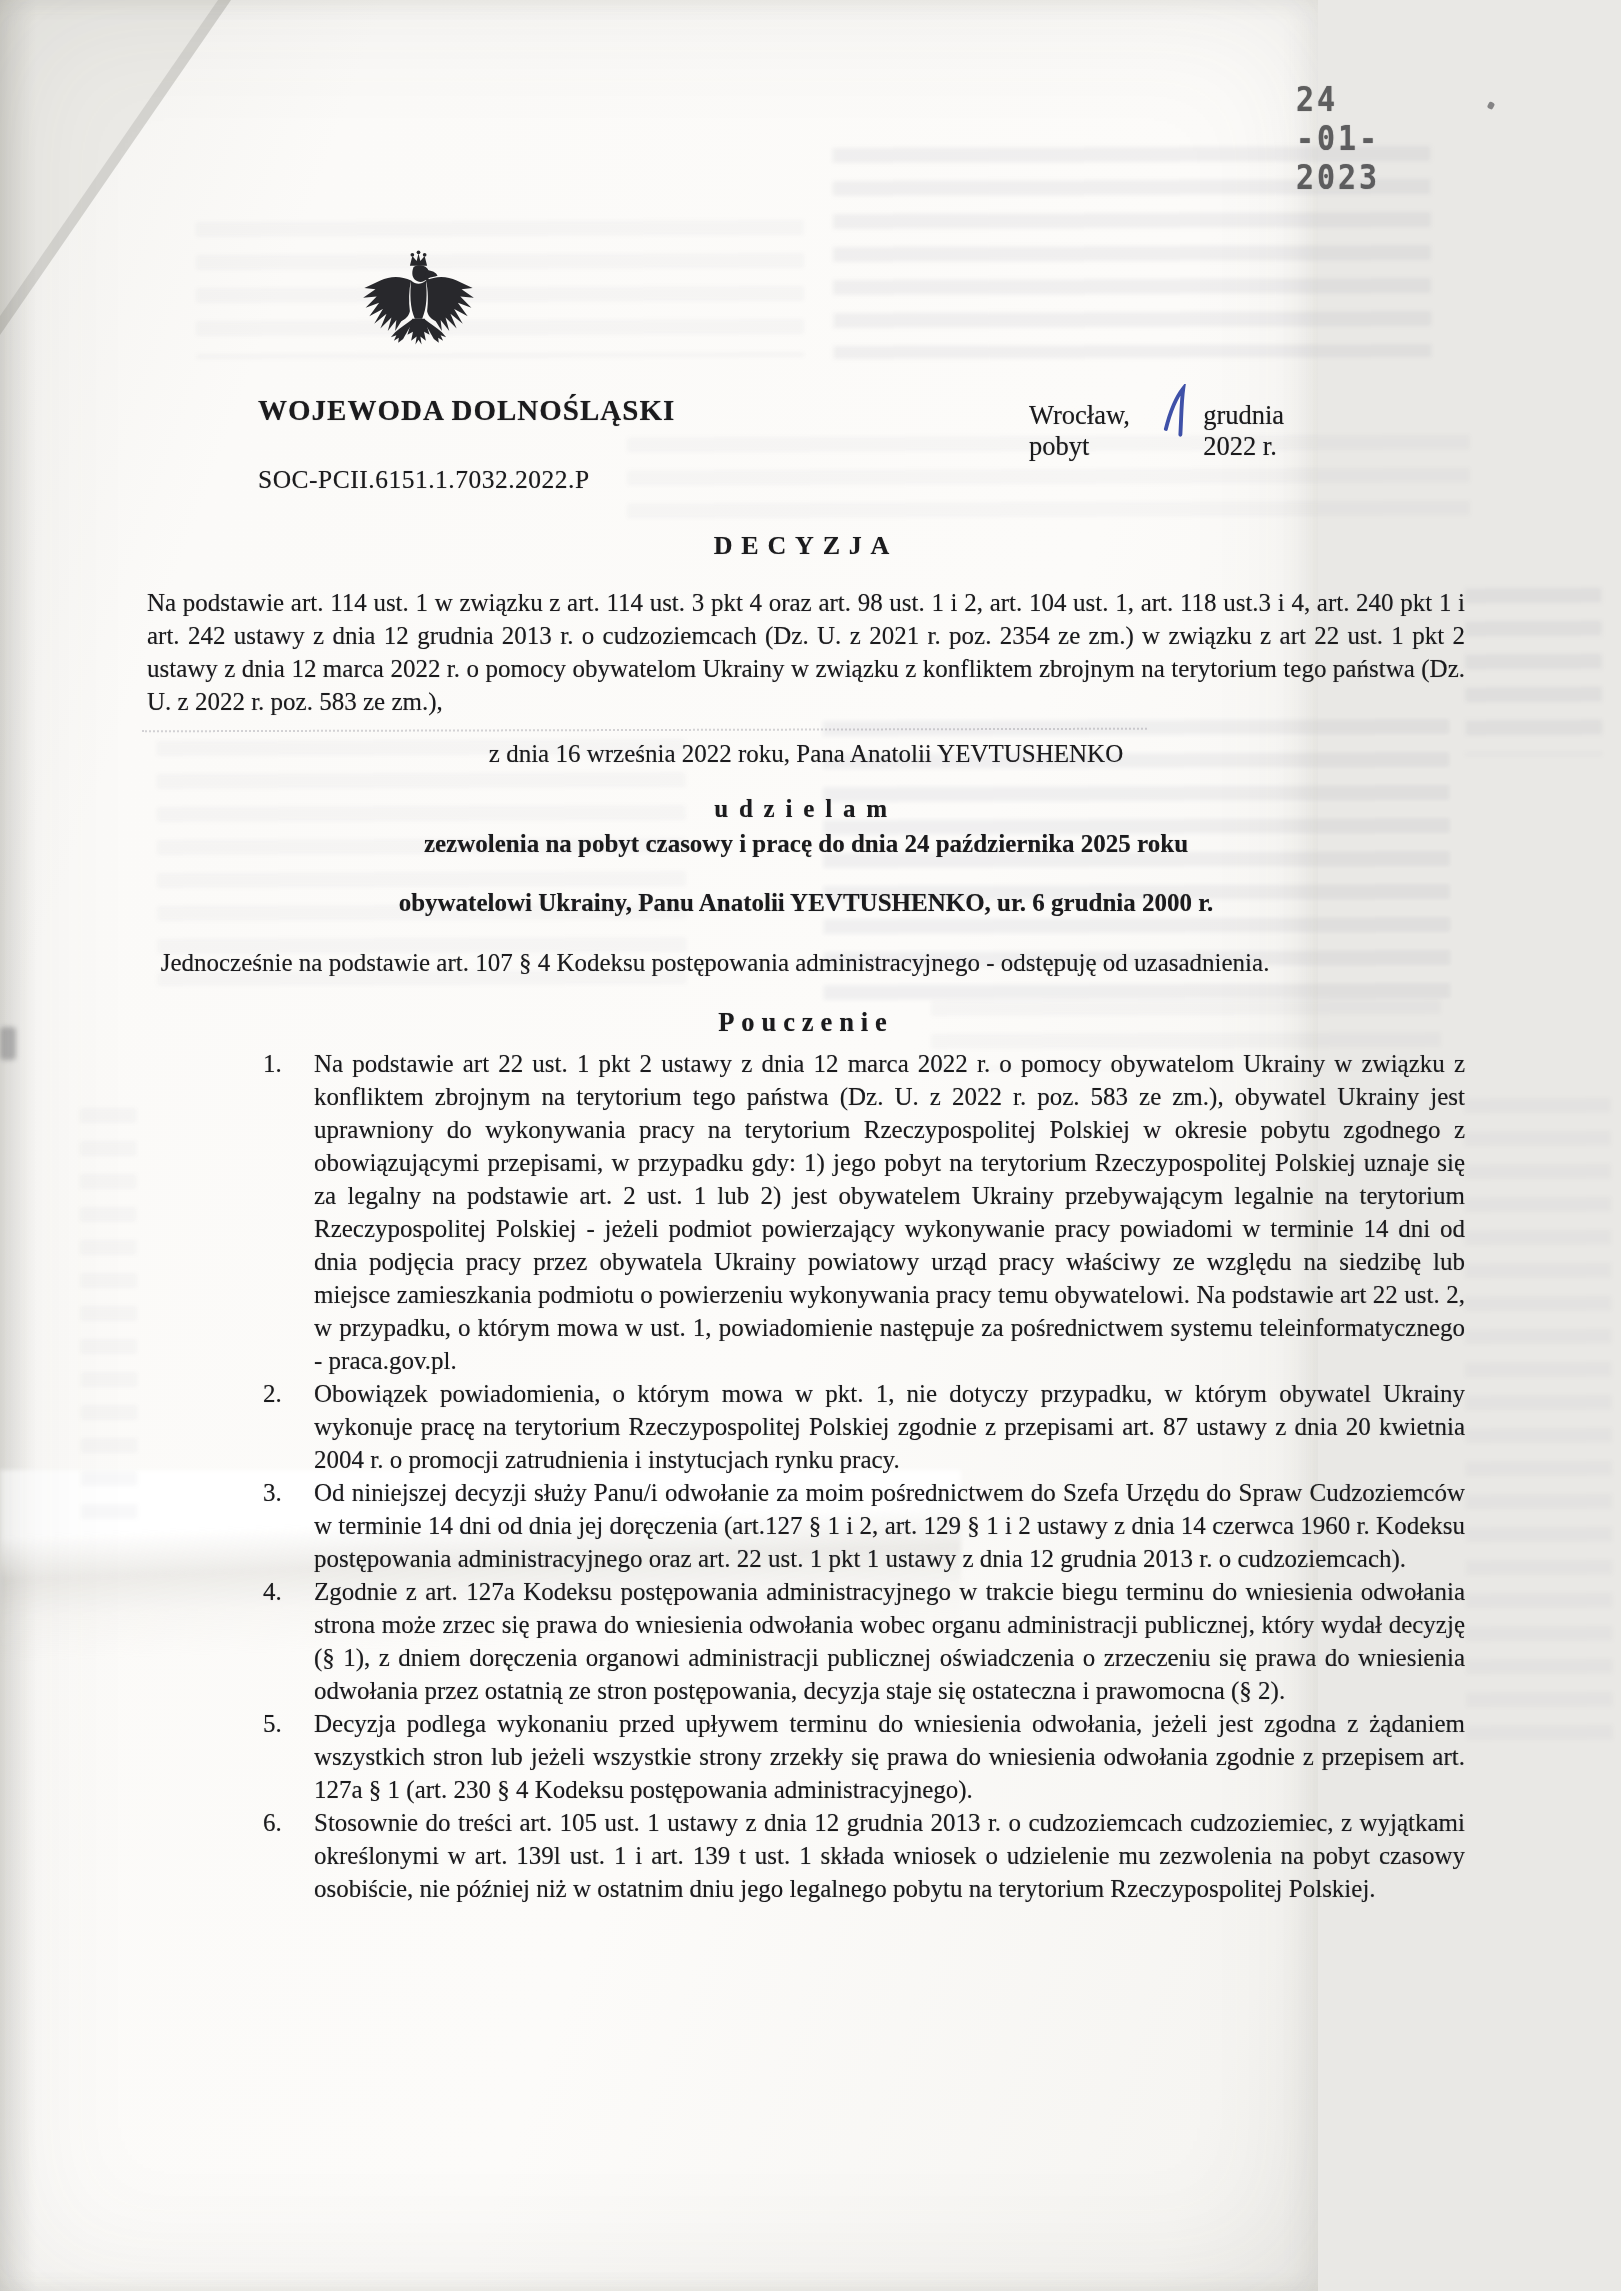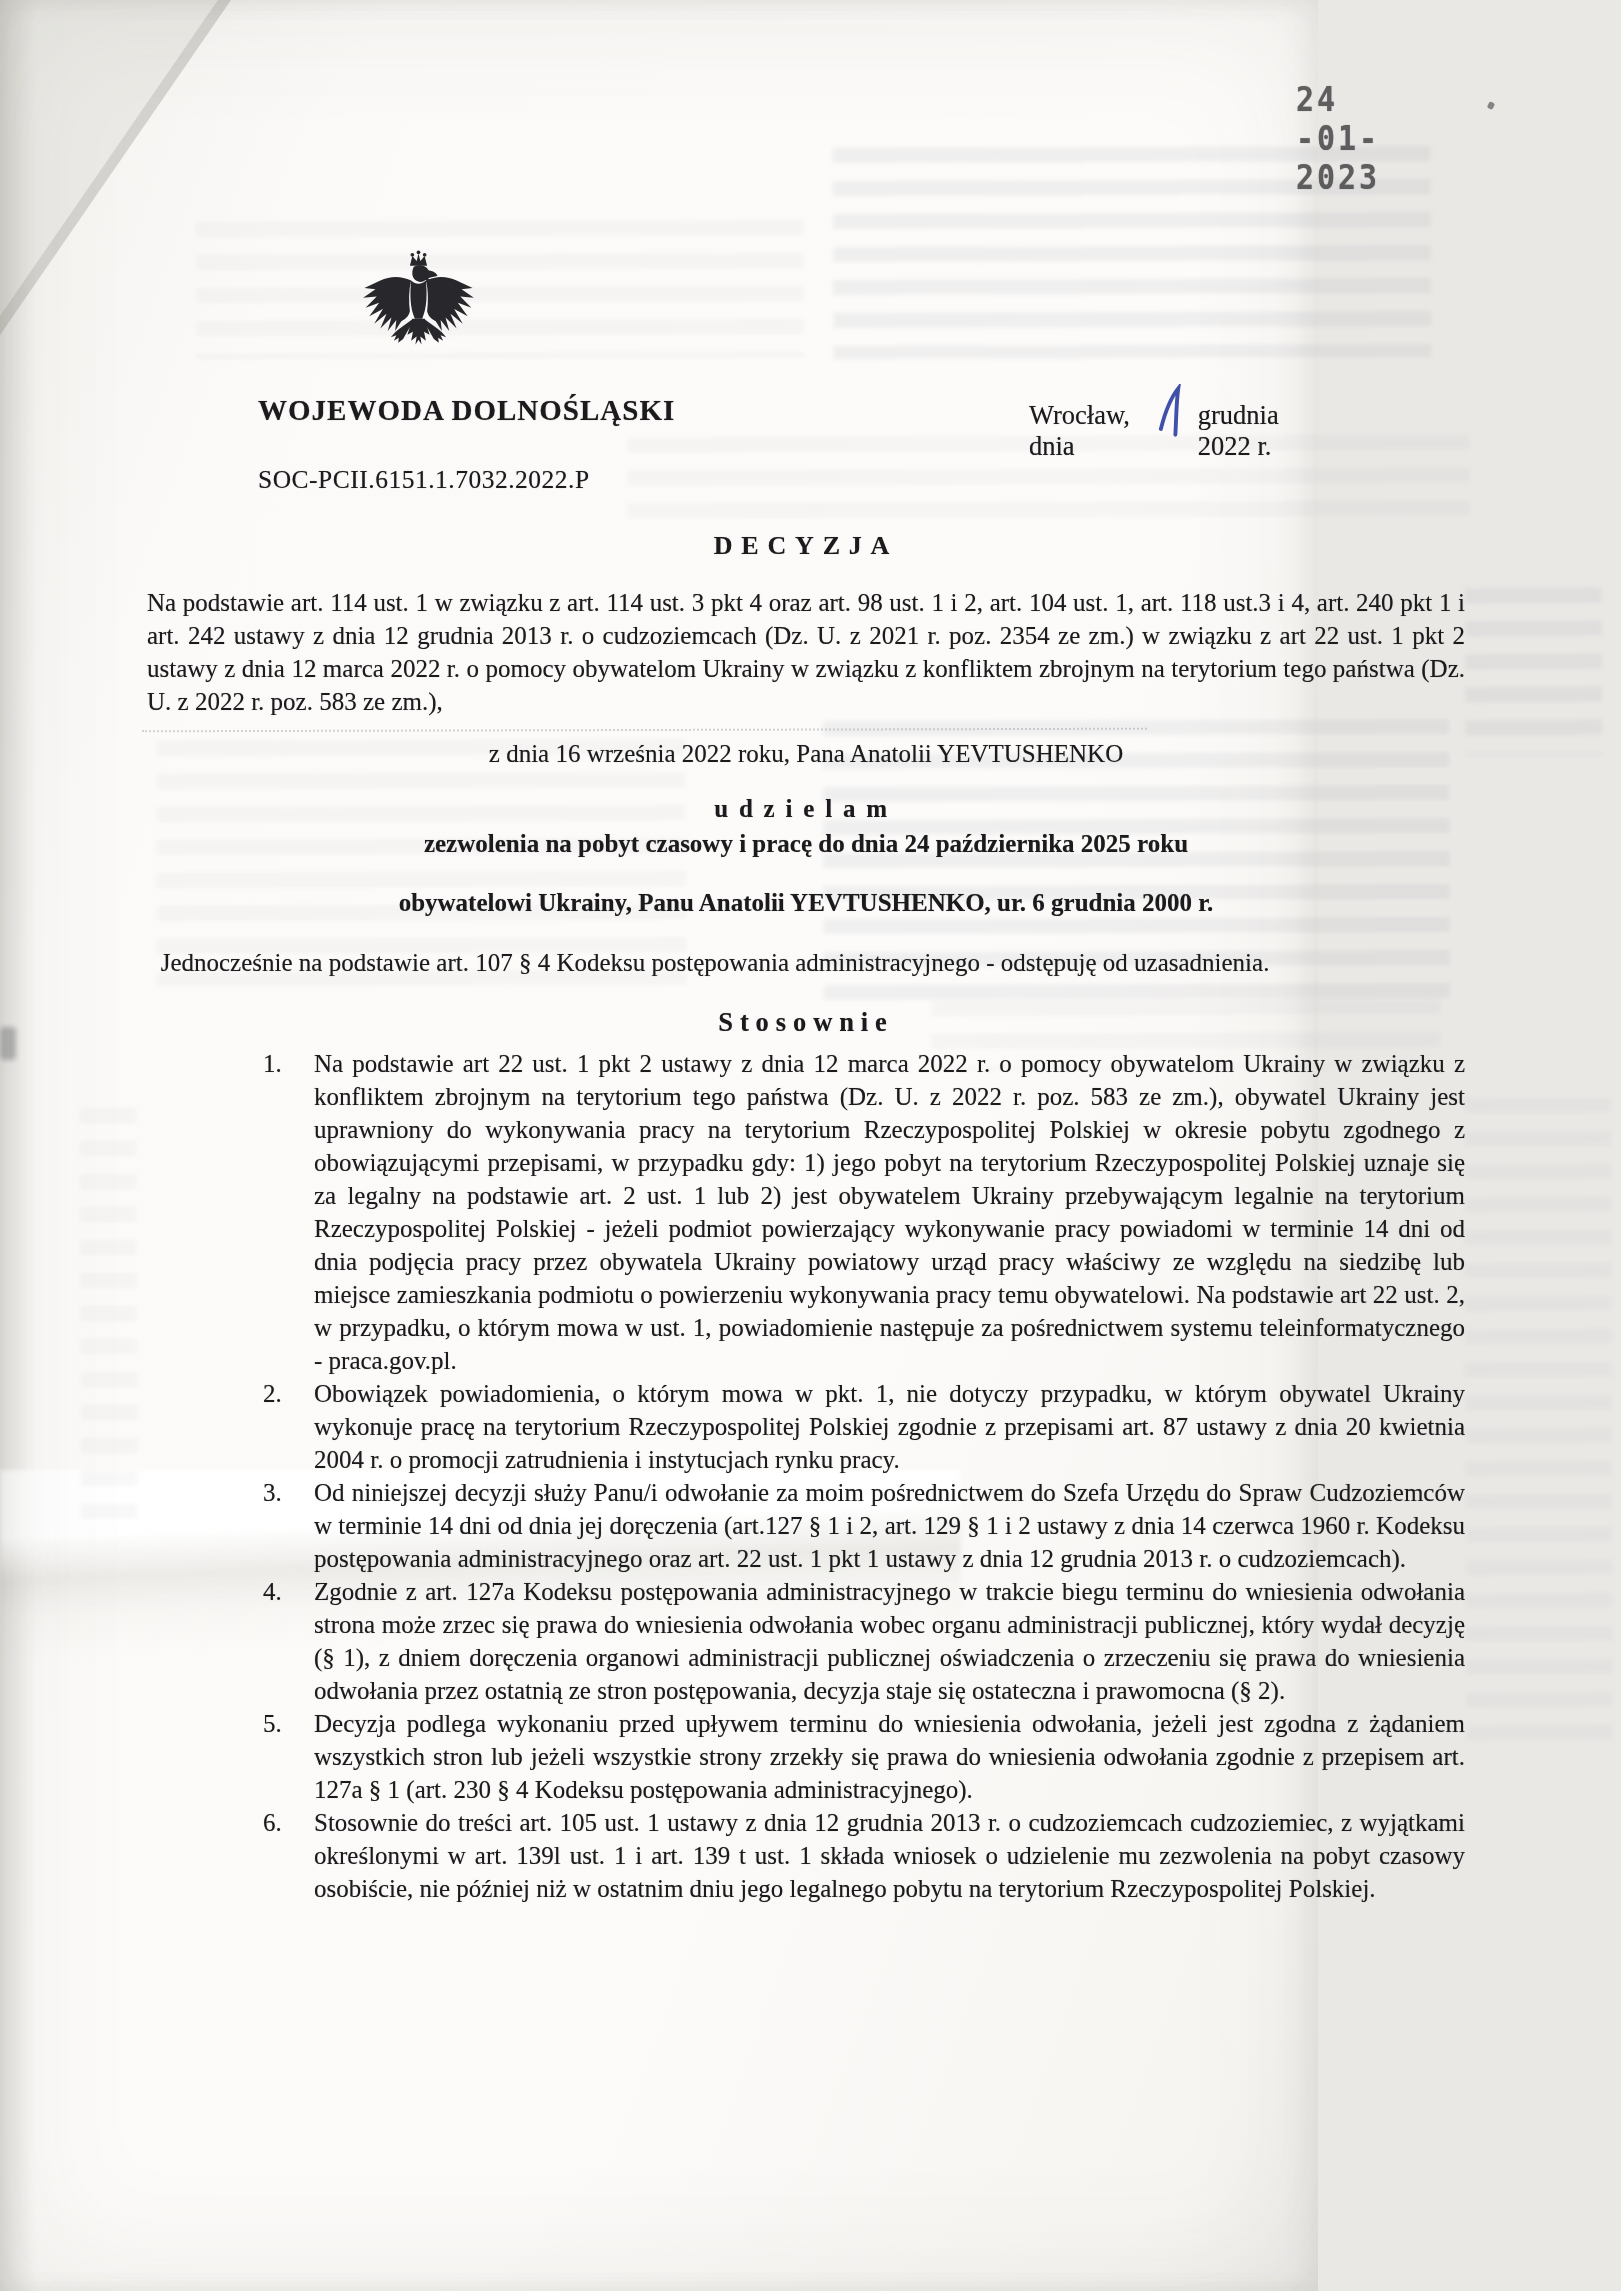--- a/index.html
+++ b/index.html
@@ -165,21 +165,21 @@
         <path d="M109,112 C119,120 129,126 138,134 L145,142 L136,139 L140,148 L132,143 L133,151 L125,145 C121,138 115,126 107,116 Z"></path>
       </g>
     </svg>
   </div>
 
   <div class="authority">WOJEWODA DOLNOŚLĄSKI</div>
 
   <div class="case-number"><span>SOC-PCII.6151.1.</span><b>7032</b><span>.2022.P</span></div>
 
   <div class="place-date">
-    <span>Wrocław, dnia</span>
+    <span>Wrocław, pobyt</span>
     <span class="hand">
       <svg viewBox="0 0 30 60" width="29" height="59" aria-hidden="true">
         <path d="M4,46 C8,30 14,14 22,4 C20,18 20,34 19,52" fill="none" stroke="#3f51a8" stroke-width="4" stroke-linecap="round"></path>
       </svg>
     </span>
     <span>grudnia 2022 r.</span>
   </div>
 
   <div class="doc">
 
@@ -188,21 +188,21 @@
     <p class="legal">Na podstawie art. 114 ust. 1 w związku z art. 114 ust. 3 pkt 4 oraz art. 98 ust. 1 i 2, art. 104 ust. 1, art. 118 ust.3 i 4, art. 240 pkt 1 i art. 242 ustawy z dnia 12 grudnia 2013 r. o cudzoziemcach (Dz. U. z 2021 r. poz. 2354 ze zm.) w związku z art 22 ust. 1 pkt 2 ustawy z dnia 12 marca 2022 r. o pomocy obywatelom Ukrainy w związku z konfliktem zbrojnym na terytorium tego państwa (Dz. U. z 2022 r. poz. 583 ze zm.),</p>
 
     <p class="center consider-detail">z dnia 16 września 2022 roku, Pana Anatolii YEVTUSHENKO</p>
 
     <p class="center grant-verb">udzielam</p>
     <p class="center grant-scope">zezwolenia na pobyt czasowy i pracę do dnia 24 października 2025 roku</p>
     <p class="center grant-benef">obywatelowi Ukrainy, Panu Anatolii YEVTUSHENKO, ur. 6 grudnia 2000 r.</p>
 
     <p class="waiver">Jednocześnie na podstawie art. 107 § 4 Kodeksu postępowania administracyjnego - odstępuję od uzasadnienia.</p>
 
-    <div class="pouczenie">Stosownie</div>
+    <div class="pouczenie">Pouczenie</div>
 
     <ol class="instr">
       <li>
         <span class="num">1.</span>
         <span class="txt">Na podstawie art 22 ust. 1 pkt 2 ustawy z dnia 12 marca 2022 r. o pomocy obywatelom Ukrainy w związku z konfliktem zbrojnym na terytorium tego państwa (Dz. U. z 2022 r. poz. 583 ze zm.), obywatel Ukrainy jest uprawniony do wykonywania pracy na terytorium Rzeczypospolitej Polskiej w okresie pobytu zgodnego z obowiązującymi przepisami, w przypadku gdy: 1) jego pobyt na terytorium Rzeczypospolitej Polskiej uznaje się za legalny na podstawie art. 2 ust. 1 lub 2) jest obywatelem Ukrainy przebywającym legalnie na terytorium Rzeczypospolitej Polskiej - jeżeli podmiot powierzający wykonywanie pracy powiadomi w terminie 14 dni od dnia podjęcia pracy przez obywatela Ukrainy powiatowy urząd pracy właściwy ze względu na siedzibę lub miejsce zamieszkania podmiotu o powierzeniu wykonywania pracy temu obywatelowi. Na podstawie art 22 ust. 2, w przypadku, o którym mowa w ust. 1, powiadomienie następuje za pośrednictwem systemu teleinformatycznego - praca.gov.pl.</span>
       </li>
       <li>
         <span class="num">2.</span>
         <span class="txt">Obowiązek powiadomienia, o którym mowa w pkt. 1, nie dotyczy przypadku, w którym obywatel Ukrainy wykonuje pracę na terytorium Rzeczypospolitej Polskiej zgodnie z przepisami art. 87 ustawy z dnia 20 kwietnia 2004 r. o promocji zatrudnienia i instytucjach rynku pracy.</span>
       </li>

